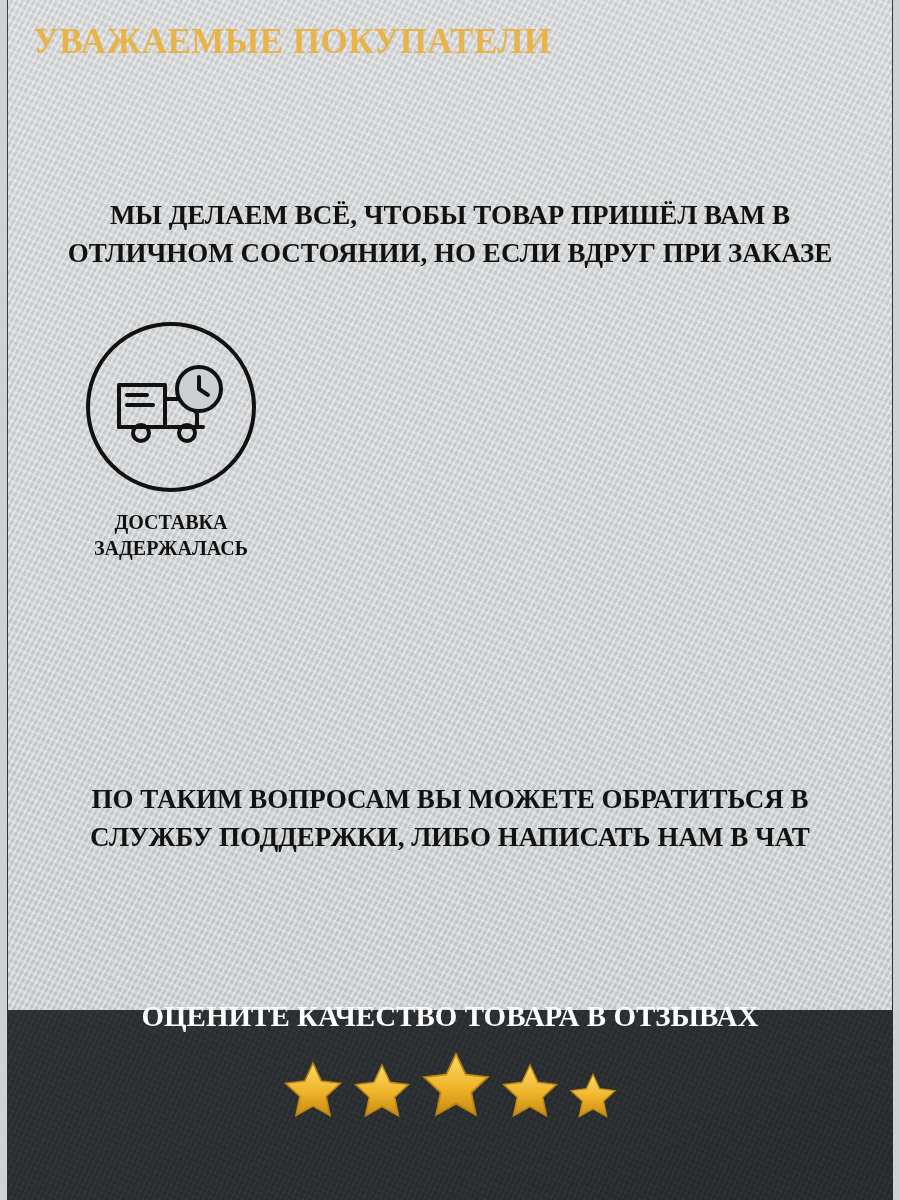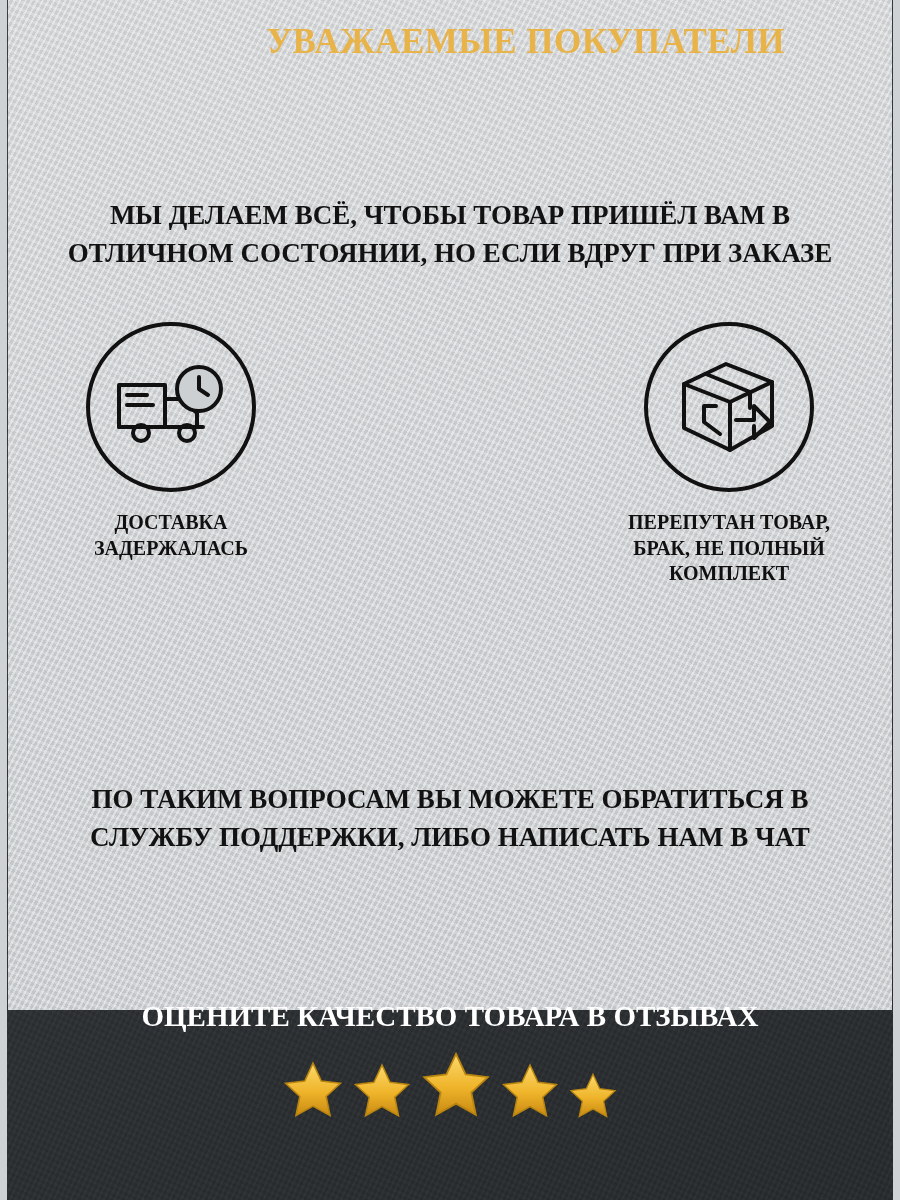--- a/index.html
+++ b/index.html
@@ -41,22 +41,23 @@
       linear-gradient(180deg, #d2d4d6 0%, #cdd0d2 50%, #c9cccf 100%);
     clip-path: ellipse(118% 86% at 50% 58%);
   }
 
   
   .header {
     position: absolute;
     left: 0; top: 0;
     width: 785px;
     height: 170px;
-    text-align: right;
-    z-index: 5;
+    text-align: left;
+    z-index: 5;
+    padding-left: 33px;
   }
   .header-title {
     margin: 0;
     padding-top: 22px;
     font-size: 35px;
     letter-spacing: 0.5px;
     font-weight: bold;
     color: #e8b44a;
     text-transform: uppercase;
   }
@@ -221,33 +222,20 @@
           <circle cx="76" cy="74" r="8"></circle>
           <path d="M8 68 h10 M40 68 h8 M86 68 h6"></path>
           <path d="M16 36 h20 M16 46 h26"></path>
           <circle cx="88" cy="30" r="22" fill="#cdd0d2"></circle>
           <path d="M88 18 v12 l9 6"></path>
         </svg>
       </div>
       <div class="icon-caption">ДОСТАВКА ЗАДЕРЖАЛАСЬ</div>
     </div>
 
-    <div class="icon-col">
-      <div class="circle">
-        <svg width="118" height="106" viewBox="0 0 118 106" fill="none" stroke="#111111" stroke-width="4" stroke-linecap="round" stroke-linejoin="round">
-          <path d="M14 30 L56 10 L102 28 L60 48 Z"></path>
-          <path d="M14 30 v44 l46 22 V48"></path>
-          <path d="M102 28 v44 L60 96"></path>
-          <path d="M36 20 L80 38 v16"></path>
-          <path d="M46 52 h-12 v16 l16 12"></path>
-          <path d="M66 66 h18 v-14 l16 16 -16 16 v-12"></path>
-        </svg>
-      </div>
-      <div class="icon-caption">ПЕРЕПУТАН ТОВАР, БРАК, НЕ ПОЛНЫЙ КОМПЛЕКТ</div>
-    </div>
 
 
   </div>
 
 
   <div class="support">ПО ТАКИМ ВОПРОСАМ ВЫ МОЖЕТЕ ОБРАТИТЬСЯ В СЛУЖБУ ПОДДЕРЖКИ, ЛИБО НАПИСАТЬ НАМ В ЧАТ</div>
 
   <div class="footer">
     <div class="footer-title">ОЦЕНИТЕ КАЧЕСТВО ТОВАРА В ОТЗЫВАХ</div>
     <div class="stars">

